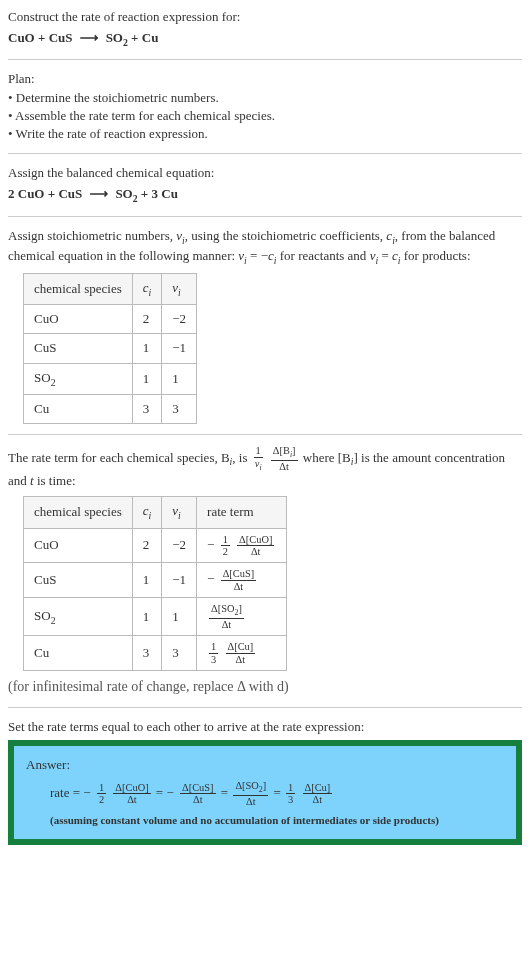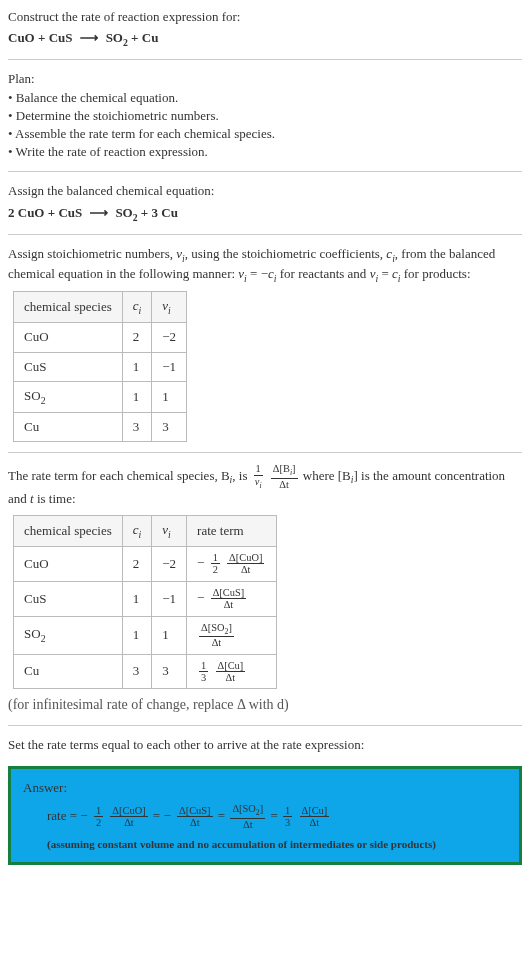--- a/index.html
+++ b/index.html
@@ -11,21 +11,21 @@
       width: 530px;
       padding: 8px;
       line-height: 1.4;
     }
     .section { margin-bottom: 10px; }
     hr { border: none; border-top: 1px solid #ccc; margin: 10px 0; }
     .equation { margin: 3px 0 8px 0; font-weight: bold; }
     .sub { font-size: 0.75em; vertical-align: sub; }
     .bullet-list { margin-left: 0; list-style: none; }
     .bullet-list li::before { content: "• "; }
-    table.data { border-collapse: collapse; margin: 6px 5px; border-radius: 21px; }
+    table.data { border-collapse: collapse; margin: 6px 15px; border-radius: 21px; }
     table.data td, table.data th {
       border: 1px solid #bbb;
       padding: 5px 10px;
       text-align: left;
       font-weight: normal;
     }
     table.data th { background: #f5f5f5; }
     .frac {
       display: inline-flex;
       flex-direction: column;
@@ -33,24 +33,24 @@
       vertical-align: middle;
       font-size: 0.8em;
       line-height: 1.1;
       margin: 0 2px;
     }
     .frac .num { border-bottom: 1px solid #333; padding: 0 2px; }
     .frac .den { padding: 0 2px; }
     .neg { margin-right: 1px; }
     .note { font-size: 14px; color: #555; margin-top: 4px; }
     .answer-box {
-      background: #0ea5e9;
-      border: 3px solid #15803d;
+      background: #7dd3fc;
+      border: 6px solid #15803d;
       padding: 10px 12px;
-      margin-top: 12px;
+      margin-top: 4px;
     }
     .answer-box .label { margin-bottom: 6px; }
     .answer-box .rate-line { margin-left: 24px; margin-bottom: 6px; }
     .answer-box .assume { margin-left: 24px; font-size: 11px; font-weight: bold; }
     .ital { font-style: italic; }
     .arrow { display: inline-block; margin: 0 4px; }
   </style>
 </head>
 <body>
 
@@ -60,21 +60,20 @@
     <span>CuO + CuS</span>
     <span class="arrow">⟶</span>
     <span><span>SO</span><span class="sub">2</span></span><span> + Cu</span>
   </div>
 </div>
 <hr>
 
 <div class="section">
   <div>Plan:</div>
   <ul class="bullet-list">
-    <li>Balance the chemical equation.</li>
     <li>Determine the stoichiometric numbers.</li>
     <li>Assemble the rate term for each chemical species.</li>
     <li>Write the rate of reaction expression.</li>
   </ul>
 </div>
 <hr>
 
 <div class="section">
   <div>Assign the balanced chemical equation:</div>
   <div class="equation">

